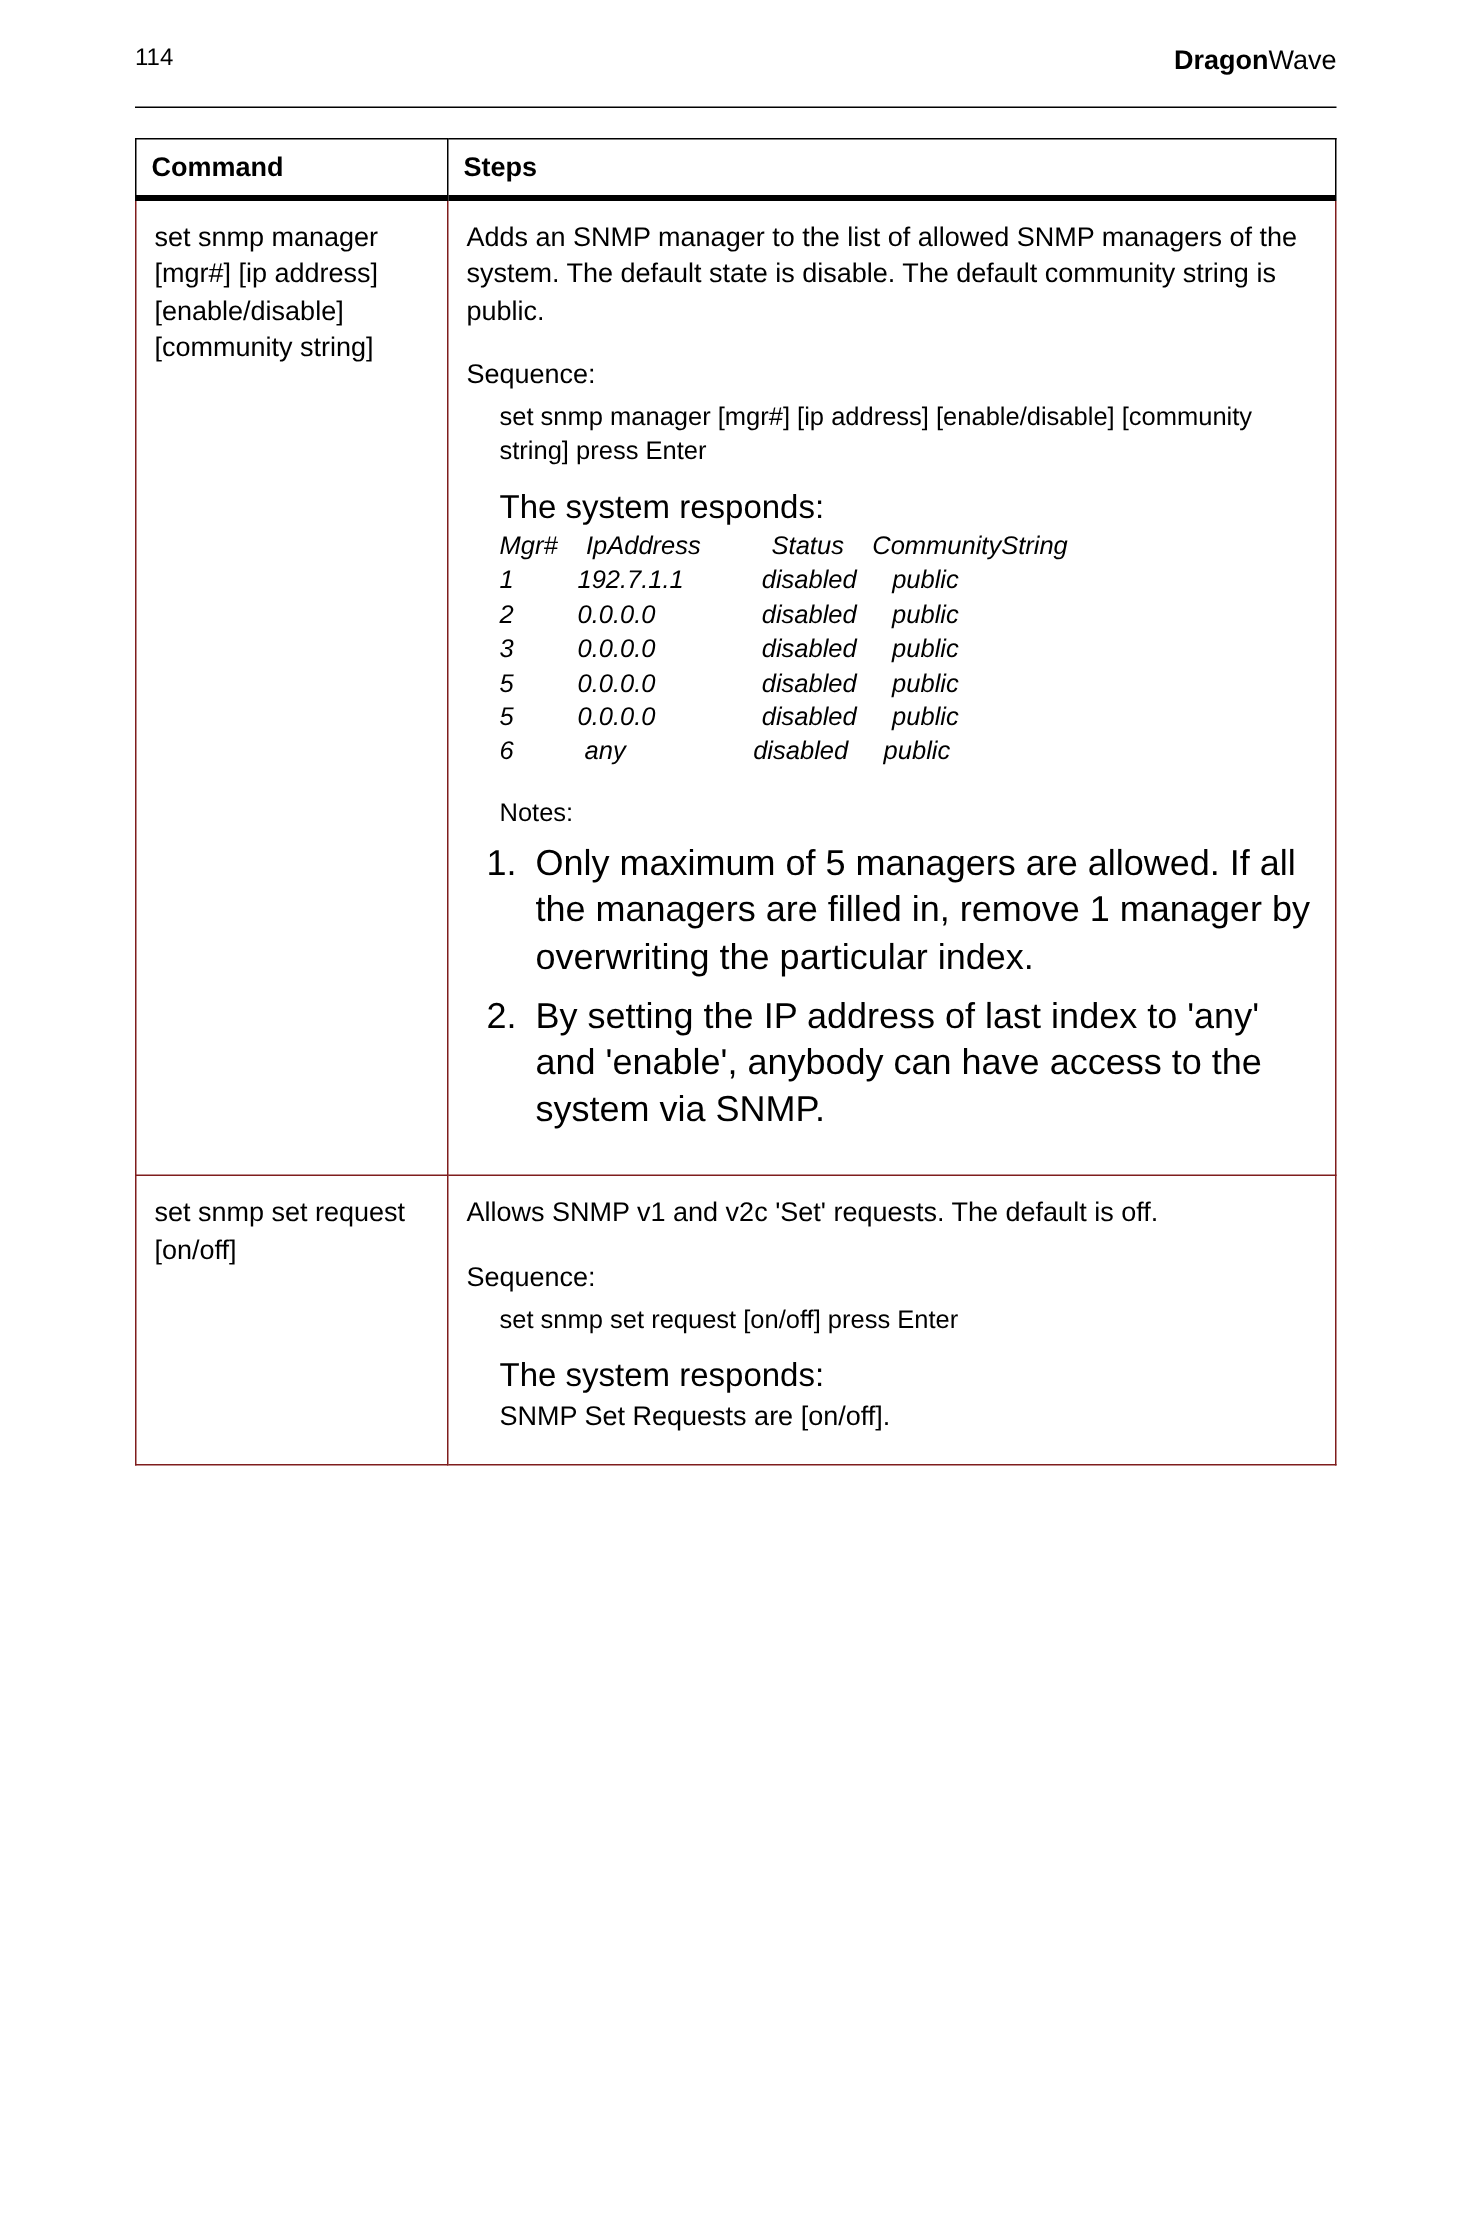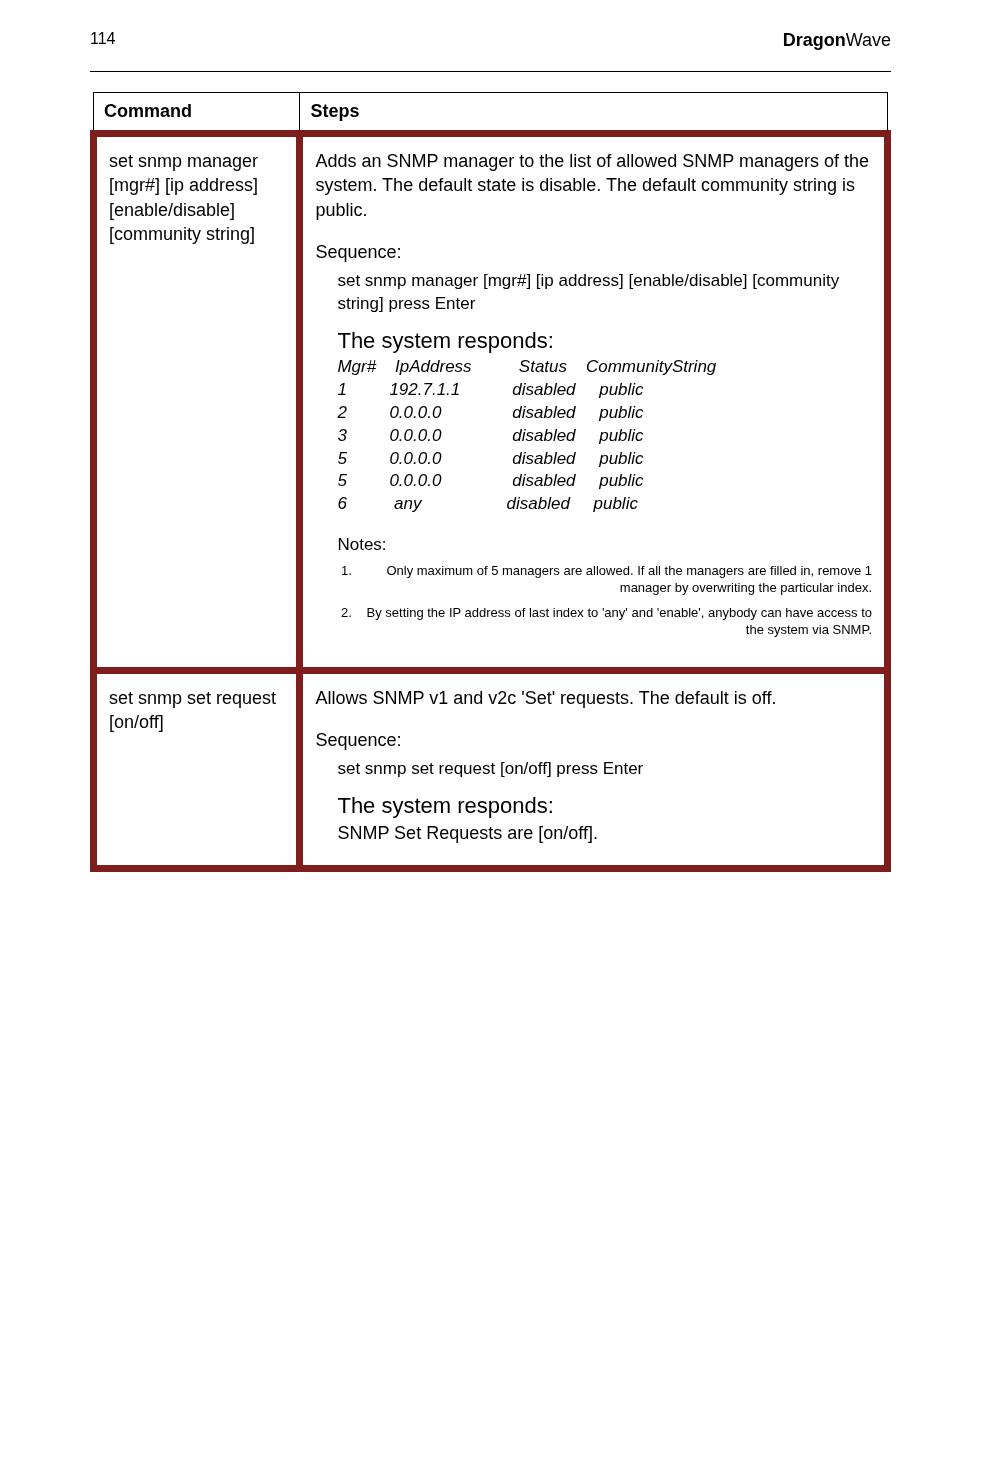--- a/index.html
+++ b/index.html
@@ -38,43 +38,42 @@
     text-align: left;
     font-size: 18px;
     font-weight: bold;
     padding: 8px 10px;
     border-top: 1px solid #000;
     border-left: 1px solid #000;
     border-right: 1px solid #000;
     border-bottom: 4px solid #000;
   }
   table.cmd-table td {
-    border: 7px solid #7f1d1d;
+    border: 1px solid #7f1d1d;
     padding: 12px 12px 20px 12px;
     vertical-align: top;
     font-size: 18px;
     line-height: 1.35;
   }
   td.cmd-col { width: 26%; }
   td.steps-col { width: 74%; }
   .seq-label { margin-top: 18px; margin-bottom: 6px; }
   .indent { margin-left: 22px; font-size: 17px; }
   .responds { margin-top: 10px; font-size: 22px; }
   .mono-row {
     font-style: italic;
     font-size: 17px;
     white-space: pre;
     font-family: Arial, Helvetica, sans-serif;
   }
   .notes-label { margin-top: 18px; font-size: 17px; }
   ol.notes {
     margin: 6px 0 0 0;
     padding-left: 40px;
-    font-size: 13px;
-    text-align: right;
+    font-size: 24px;
   }
   ol.notes li { margin-bottom: 8px; padding-left: 6px; line-height:1.3; }
   .resp-italic { font-size: 18px; }
   .footer-line {
     border-top: 1px solid #000;
     margin-top: 360px;
     padding-top: 4px;
     font-size: 17px;
   }
 </style>

